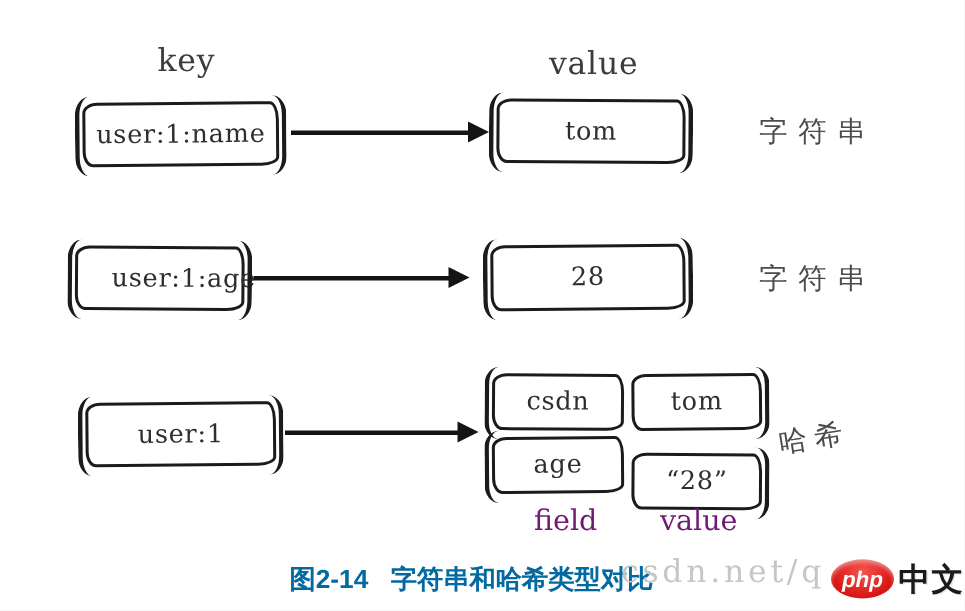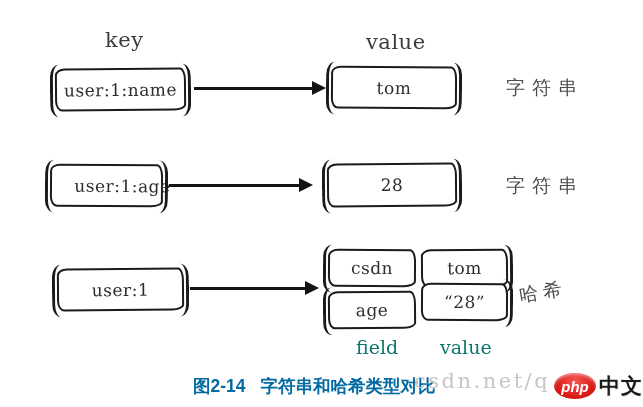--- a/index.html
+++ b/index.html
@@ -70,21 +70,21 @@
     letter-spacing: 7px;
     white-space: nowrap;
   }
   .zh-hash { transform: rotate(-9deg); letter-spacing: 5px; }
 
   .cell { font-size: 17px; }
 
   .ftlabel {
     position: absolute;
     font-size: 19px;
-    color: #0f766e;
+    color: #701a75;
   }
 
   #caption {
     position: absolute;
     left: 193px; top: 374px;
     font-family: "Liberation Sans", sans-serif;
     font-weight: bold;
     font-size: 17.5px;
     color: #0369a1;
     z-index: 1;
@@ -166,21 +166,21 @@
 
   <div class="sbox cell no-r tilt-b" style="left:328px; top:249px; width:88px; height:38px;">
     <span>csdn</span>
   </div>
   <div class="sbox cell no-l tilt-a" style="left:421px; top:249px; width:87px; height:38px;">
     <span>tom</span>
   </div>
   <div class="sbox cell no-r tilt-a" style="left:328px; top:291px; width:88px; height:38px;">
     <span>age</span>
   </div>
-  <div class="sbox cell no-l tilt-b" style="left:421px; top:283px; width:87px; height:38px;">
+  <div class="sbox cell no-l tilt-b" style="left:421px; top:302px; width:87px; height:38px;">
     <span>“28”</span>
   </div>
 
   <div class="zhlabel zh-hash" style="left:519px; top:279px;">哈希</div>
 
   <div class="ftlabel" style="left:356px; top:336px;">field</div>
   <div class="ftlabel" style="left:440px; top:336px;">value</div>
 
   <div id="caption">
     <span class="cap-num">图2-14</span><span>字符串和哈希类型对比</span>

